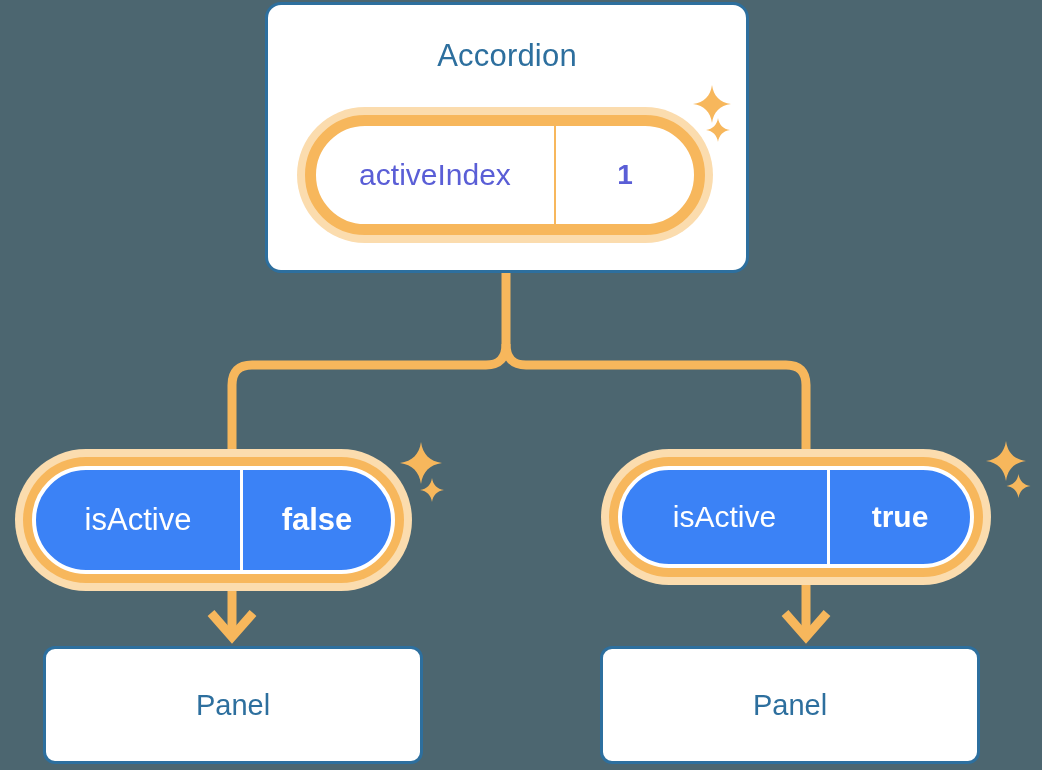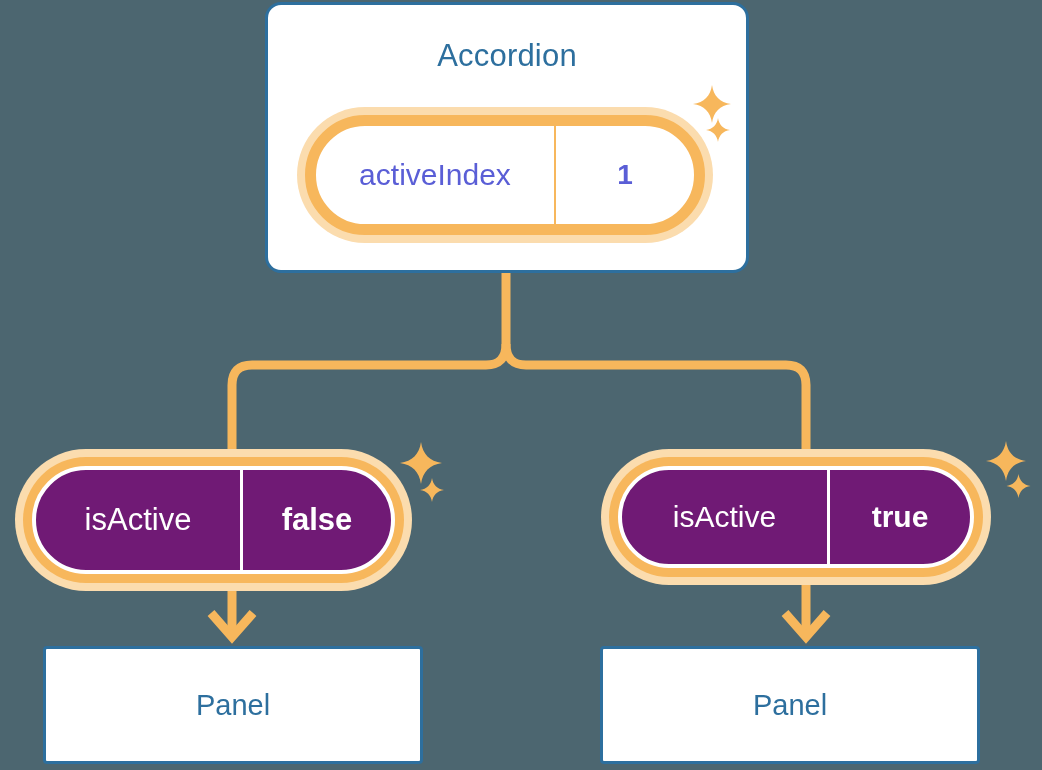--- a/index.html
+++ b/index.html
@@ -49,21 +49,21 @@
     text-align: center;
     color: #2d6f9e;
     font-size: 31px;
     letter-spacing: 0.2px;
   }
   #accordion-card .card-title { top: 33px; }
 
   
   .panel-card {
     height: 118px;
-    border-radius: 4px;
+    border-radius: 12px;
     display: flex;
     align-items: center;
     justify-content: center;
   }
   #panel-left  { left: 43px;  top: 646px; width: 380px; }
   #panel-right { left: 600px; top: 646px; width: 380px; }
   .panel-label {
     color: #2d6f9e;
     font-size: 29px;
   }
@@ -97,21 +97,21 @@
     flex: 0 0 240px;
     border-right: 2px solid #f7b75c;
   }
   #pill-activeindex .pill-val {
     flex: 1 1 auto;
     font-weight: bold;
   }
 
   
   .pill-purple {
-    background: #701a75;
+    background: #3b82f6;
     border: 4px solid #ffffff;
     border-radius: 70px;
     box-shadow: 0 0 0 9px #f7b75c, 0 0 0 17px #fbdcae;
   }
   #pill-isactive-false { left: 32px;  top: 466px; width: 363px; height: 108px; }
   #pill-isactive-true  { left: 618px; top: 466px; width: 356px; height: 102px; }
   .pill-purple .pill-key,
   .pill-purple .pill-val {
     color: #ffffff;
   }

